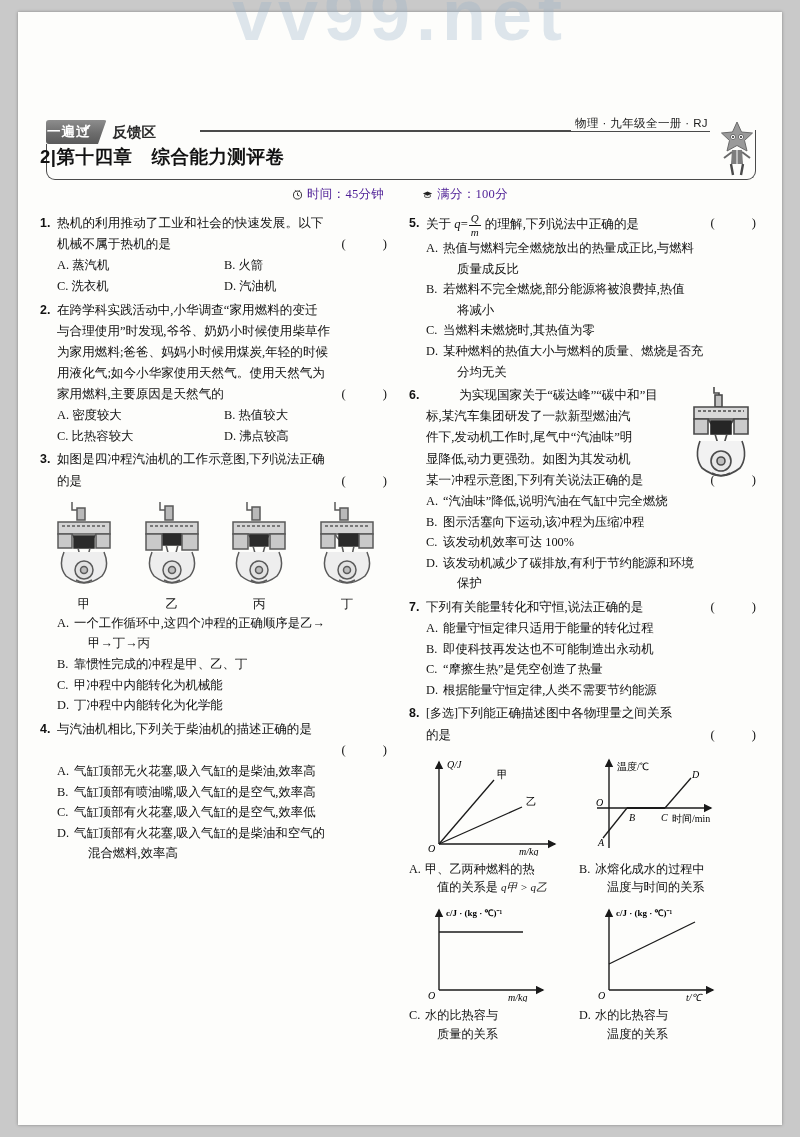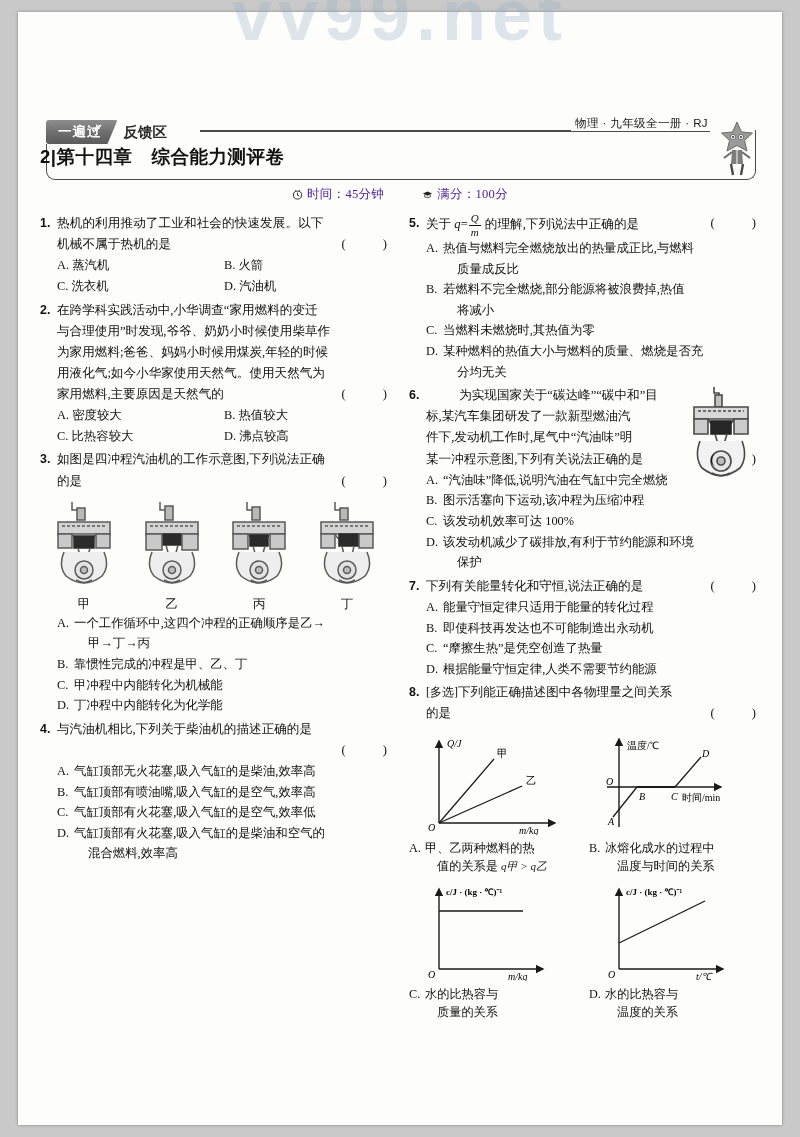--- a/index.html
+++ b/index.html
@@ -37,21 +37,21 @@
     position: absolute; left: 160px; top: 16px; width: 510px; height: 1.6px;
     background: #4a4a4a;
   }
   .logo-wrap {
     position: absolute; left: 6px; top: 6px; display: flex; align-items: center; gap: 6px;
     background: #fdfdfb; padding-right: 4px; z-index: 4;
   }
   .logo-badge {
     background: linear-gradient(180deg,#8d8d8d 0%,#6d6d6d 55%,#5a5a5a 100%);
     color: #fff; font-size: 13.5px; font-weight: 700; letter-spacing: 1px;
-    padding: 3px 16px 3px 12px; border-radius: 3px;
+    padding: 3px 16px 3px 1px; border-radius: 3px;
     clip-path: polygon(0 0, 100% 0, 86% 100%, 0 100%);
     font-family: "Liberation Sans", sans-serif;
     position: relative;
   }
   .logo-badge::after {
     content: "✔"; position: absolute; right: 14px; top: 2px; font-size: 11px; color:#fff;
   }
   .logo-text { font-size: 14.5px; font-weight: 700; color: #2a2a2a; font-family: "Liberation Sans", sans-serif; }
   .hdr-right {
     position: absolute; right: 48px; top: 2px; font-size: 11.5px; color: #1a1a1a;
@@ -101,21 +101,21 @@
 
   
   .engines { display: flex; justify-content: space-between; margin: 6px 0 0; padding: 0 6px; }
   .eng { width: 76px; text-align: center; }
   .eng-lbl { font-size: 12.5px; margin-top: 2px; color:#111; }
 
   .eng6 { position: absolute; right: 2px; top: 0; width: 74px; }
 
   
   .graphs { margin-top: 6px; }
-  .grow { display: flex; gap: 10px; }
+  .grow { display: flex; gap: 0; }
   .gcell { width: 170px; }
   .gcap { font-size: 12.2px; line-height: 1.5; color:#111; display:flex; }
   .gcap .gl { width: 16px; flex:0 0 16px; }
   .gcap .gt { flex:1; }
   .gcap .gt .c2 { display:block; padding-left: 12px; }
 
   .wm {
     position: absolute; left: 0; right: 0; bottom: 58px;
     text-align: center; font-size: 72px; font-weight: 800;
     color: rgba(150,175,200,.30); letter-spacing: 6px;
@@ -418,20 +418,21 @@
             <circle cx="37" cy="76" r="4" fill="#bdbdbd"></circle>
             <path d="M28 88 q9 6 18 0"></path>
           </g>
         </svg>
         <div class="q-head">
           <span class="q-num">6.</span>
           <span class="q-body">
             <span style="display:block;width:265px;text-align:center;">为实现国家关于“碳达峰”“碳中和”目</span>
             <span style="display:block;width:265px;">标,某汽车集团研发了一款新型燃油汽</span>
             <span style="display:block;width:265px;">件下,发动机工作时,尾气中“汽油味”明</span>
+            <span style="display:block;width:265px;">显降低,动力更强劲。如图为其发动机</span>
             <span style="display:block;"><span class="brk">(　　)</span><span>某一冲程示意图,下列有关说法正确的是</span></span>
           </span>
         </div>
         <div class="opt">
           <span class="opt-l">A.</span>
           <span class="opt-t">“汽油味”降低,说明汽油在气缸中完全燃烧</span>
         </div>
         <div class="opt">
           <span class="opt-l">B.</span>
           <span class="opt-t">图示活塞向下运动,该冲程为压缩冲程</span>

